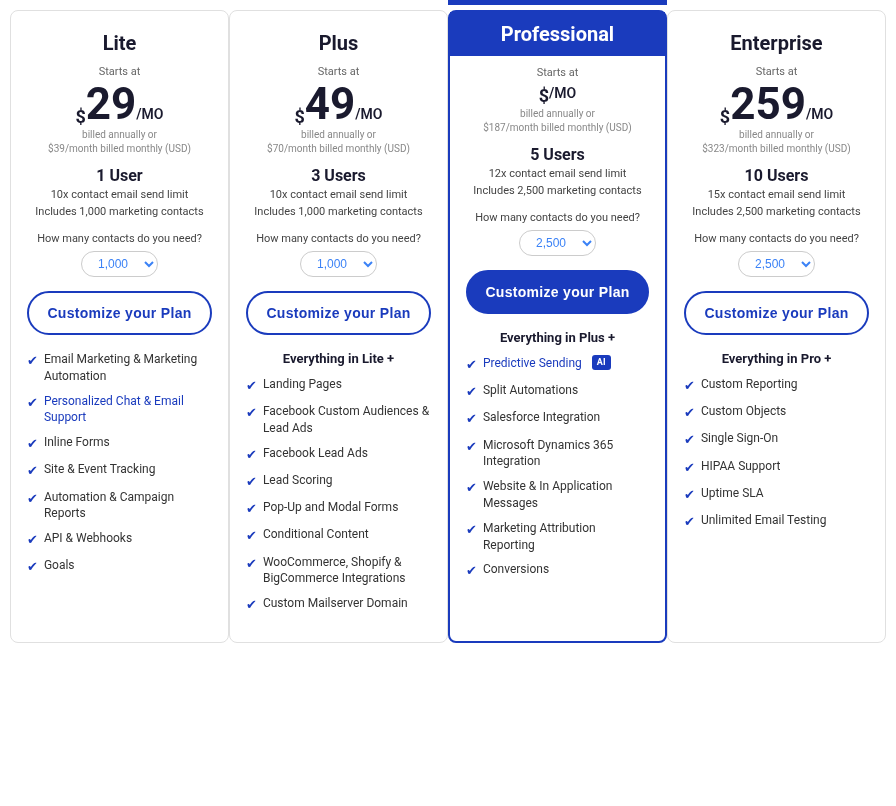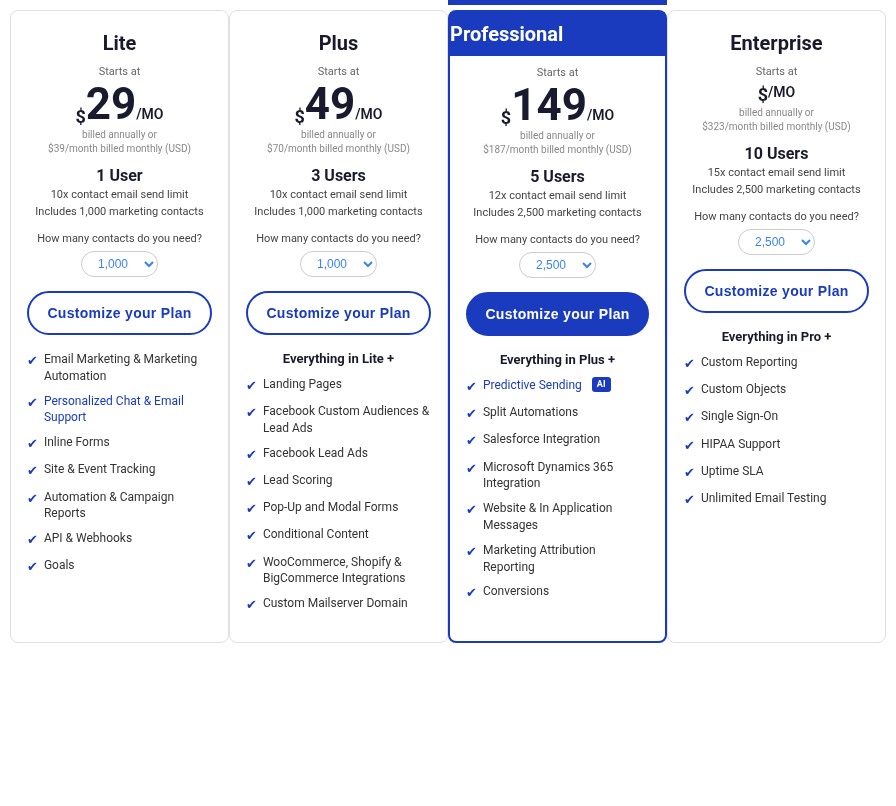--- a/index.html
+++ b/index.html
@@ -187,21 +187,21 @@
     }
     .popular-name-banner {
       background: #1a3bbd;
       color: #fff;
       font-size: 20px;
       font-weight: 700;
       padding: 10px 0 10px;
       margin: -20px -16px 10px;
       width: calc(100% + 32px);
       border-radius: 0;
-      text-align: left;
+      text-align: center;
     }
   </style>
 </head>
 <body>
 
 <div class="pricing-grid">
 <div class="plan-card">
       <div class="plan-name">Lite</div>
       <div class="starts-at">Starts at</div>
       <div class="price-row">
@@ -299,21 +299,20 @@
       <span>Custom Mailserver Domain</span>
     </li>
       </ul>
     </div>
     <div class="plan-card popular">
       <div class="popular-badge">MOST POPULAR</div>
       <div class="popular-name-banner">Professional</div>
       <div class="starts-at">Starts at</div>
       <div class="price-row">
     <span class="price-dollar">$</span>
-    <span class="price-amount">149</span>
     <span class="price-mo">/MO</span>
   </div>
       <div class="price-billed">billed annually or<br>$187/month billed monthly (USD)</div>
       <div class="plan-users">5 Users</div>
       <div class="plan-limits">12x contact email send limit<br>Includes 2,500 marketing contacts</div>
       <div class="contacts-label">How many contacts do you need?</div>
       <select class="contacts-select">
     <option>2,500</option>
   </select>
       <button class="cta-button popular-btn">Customize your Plan</button>
@@ -348,20 +347,21 @@
       <span class="check-icon">✔</span>
       <span>Conversions</span>
     </li>
       </ul>
     </div>
     <div class="plan-card">
       <div class="plan-name">Enterprise</div>
       <div class="starts-at">Starts at</div>
       <div class="price-row">
     <span class="price-dollar">$</span>
+    <span class="price-amount">259</span>
     <span class="price-mo">/MO</span>
   </div>
       <div class="price-billed">billed annually or<br>$323/month billed monthly (USD)</div>
       <div class="plan-users">10 Users</div>
       <div class="plan-limits">15x contact email send limit<br>Includes 2,500 marketing contacts</div>
       <div class="contacts-label">How many contacts do you need?</div>
       <select class="contacts-select">
     <option>2,500</option>
   </select>
       <button class="cta-button">Customize your Plan</button>

